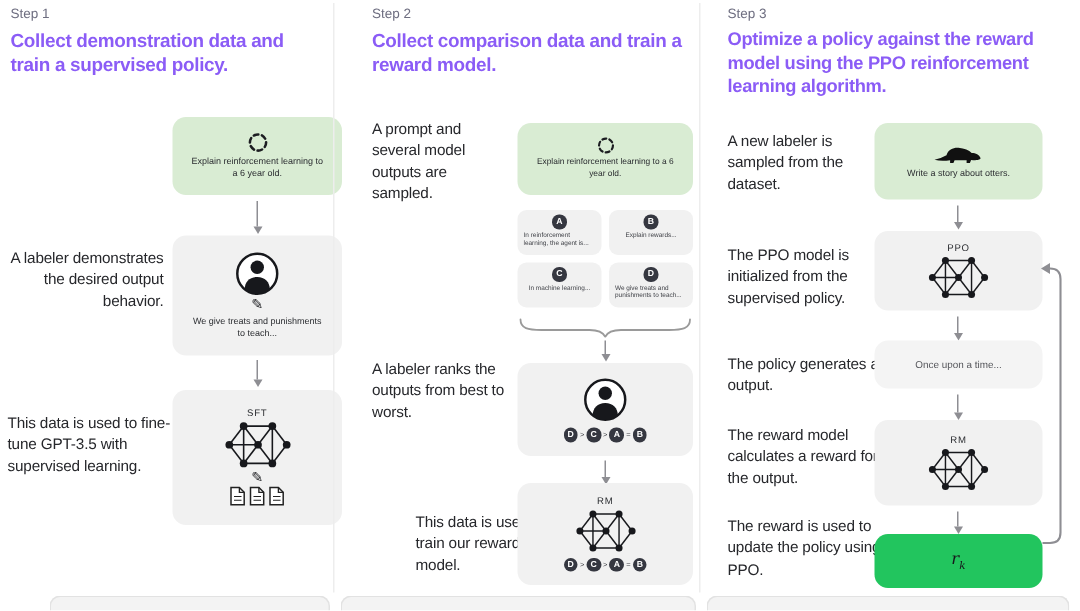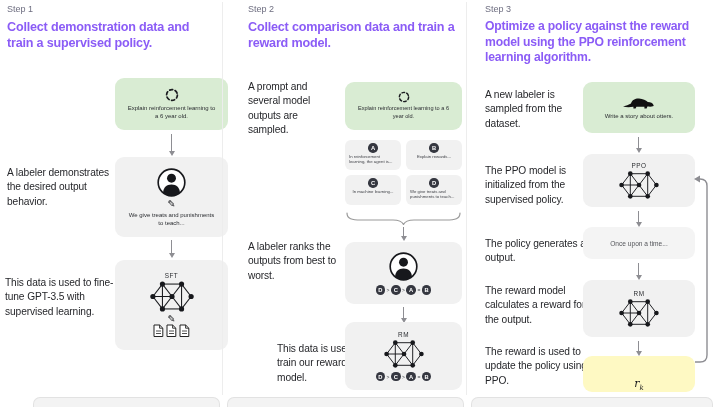--- a/index.html
+++ b/index.html
@@ -39,21 +39,21 @@
 </style>
 </head>
 <body>
 
 <div class="canvas">
 
   <div class="col" style="left:0;width:222px;">
     <div class="step-label" style="left:7px;top:4px;">Step 1</div>
     <h2 class="heading" style="left:7px;top:19px;width:208px;">Collect demonstration data and train a supervised policy.</h2>
 
-    <p class="cap" style="left:7px;top:166px;width:102px;">A labeler demonstrates the desired output behavior.</p>
+    <p class="cap" style="left:7px;top:166px;width:102px;text-align:right;">A labeler demonstrates the desired output behavior.</p>
     <p class="cap" style="left:5px;top:276px;width:112px;">This data is used to fine-tune GPT-3.5 with supervised learning.</p>
 
     <div class="box green" style="left:115px;top:78px;width:113px;height:52px;">
       <span class="icon">
           <svg width="14" height="14" viewBox="0 0 14 14">
     <circle cx="7" cy="7" r="5.4" fill="none" stroke="#1c1d21" stroke-width="1.7" stroke-dasharray="3.1 2.5" stroke-linecap="round"></circle>
           </svg>
         </span>
       <p class="tiny" style="width:92px;">Explain reinforcement learning to a 6 year old.</p>
     </div>
@@ -322,21 +322,21 @@
             <circle cx="43" cy="17" r="2.7" fill="#17181c"></circle>
             <circle cx="33" cy="30" r="2.7" fill="#17181c"></circle>
             <circle cx="13" cy="30" r="2.7" fill="#17181c"></circle>
             <circle cx="23" cy="17" r="2.7" fill="#17181c"></circle>
           </svg>
         </span>
     </div>
 
     <div class="arr" style="left:172px;top:341px;height:10px;"></div>
 
-    <div class="box" style="left:117px;top:356px;width:112px;height:36px;background:#fef9c3;justify-content:flex-end;">
+    <div class="box" style="left:117px;top:356px;width:112px;height:36px;background:#22c55e;">
       <span class="rk"><i>r</i><sub>k</sub></span>
     </div>
   </div>
 
   <svg style="position:absolute;left:0;top:0;pointer-events:none;" width="720" height="407">
     <path d="M695 362 H700 Q707 362 707 355 V186 Q707 179 700 179 H699.5" fill="none" stroke="#8e8e93" stroke-width="1.4"></path>
     <polygon points="700,175.4 700,182.6 694,179" fill="#8e8e93"></polygon>
   </svg>
 
   <div class="divider" style="left:222px;"></div>

